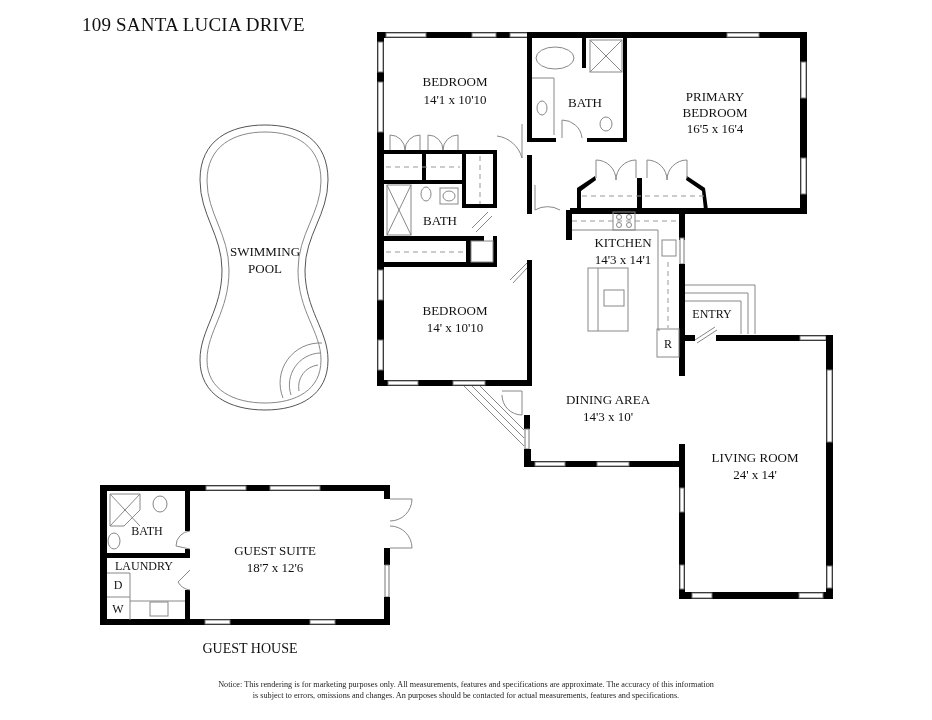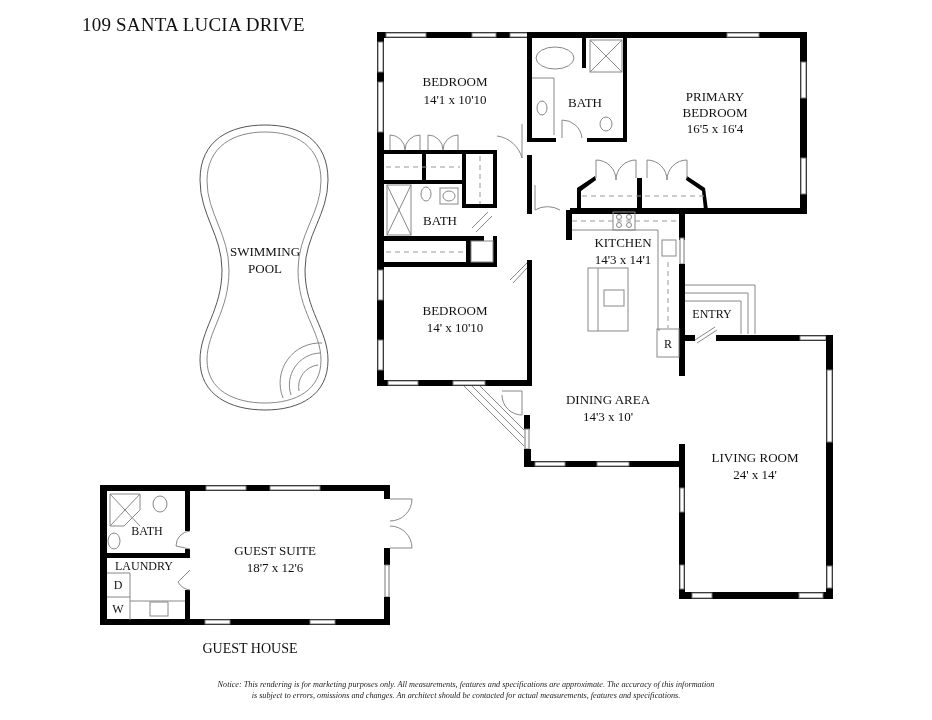--- a/index.html
+++ b/index.html
@@ -6,21 +6,21 @@
     body { width: 932px; height: 720px; position: relative; overflow: hidden; font-family: "Liberation Serif", serif; color: #111; }
     .title { position: absolute; left: 82px; top: 14px; font-size: 19px; letter-spacing: 0.2px; }
     .plan { position: absolute; left: 0; top: 0; }
     .wall { fill: #000; }
     .win { fill: #fff; stroke: #777; stroke-width: 1; }
     .thin { fill: none; stroke: #888; stroke-width: 1; }
     .thin-dk { fill: none; stroke: #555; stroke-width: 1; }
     .dash { fill: none; stroke: #999; stroke-width: 1; stroke-dasharray: 5 4; }
     .lbl { font-family: "Liberation Serif", serif; font-size: 13px; fill: #111; text-anchor: middle; }
     .lbl-sm { font-family: "Liberation Serif", serif; font-size: 12px; fill: #111; text-anchor: middle; }
-    .notice { position: absolute; left: 0; width: 932px; top: 679px; text-align: center; font-size: 8.2px; line-height: 11px; color: #222; font-style: italic; }
+    .notice { position: absolute; left: 0; width: 932px; top: 679px; text-align: center; font-size: 8.2px; line-height: 11px; color: #222; }
     .footer-label { position: absolute; left: 160px; width: 180px; top: 634px; text-align: center; font-size: 14px; margin-top: 7px; }
   </style>
 </head>
 <body>
 
 <div class="title">109 SANTA LUCIA DRIVE</div>
 
 <svg class="plan" width="932" height="720" viewBox="0 0 932 720">
 
   <g>
@@ -231,14 +231,14 @@
 
     <text class="lbl" x="275" y="555">GUEST SUITE</text>
     <text class="lbl" x="275" y="572">18'7 x 12'6</text>
   </g>
 </svg>
 
 <div class="footer-label">GUEST HOUSE</div>
 
 <div class="notice">
   <div>Notice: This rendering is for marketing purposes only. All measurements, features and specifications are approximate. The accuracy of this information</div>
-  <div>is subject to errors, omissions and changes. An architect should be contacted for actual measurements, features and specifications.</div>
+  <div>is subject to errors, omissions and changes. An purposes should be contacted for actual measurements, features and specifications.</div>
 </div>
 
 </body></html>

